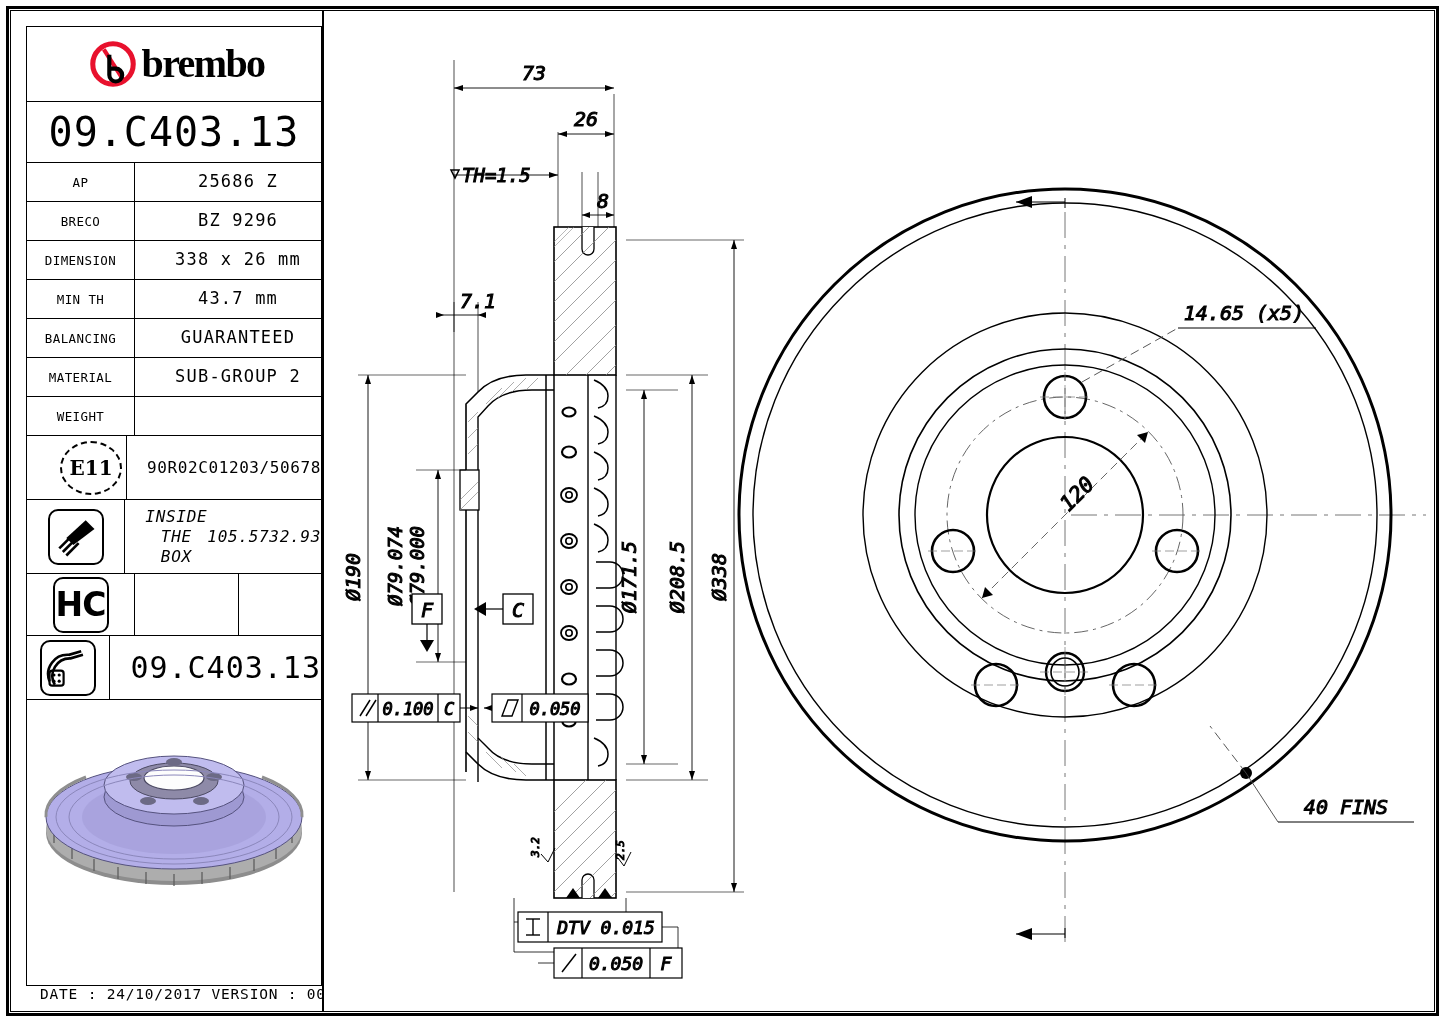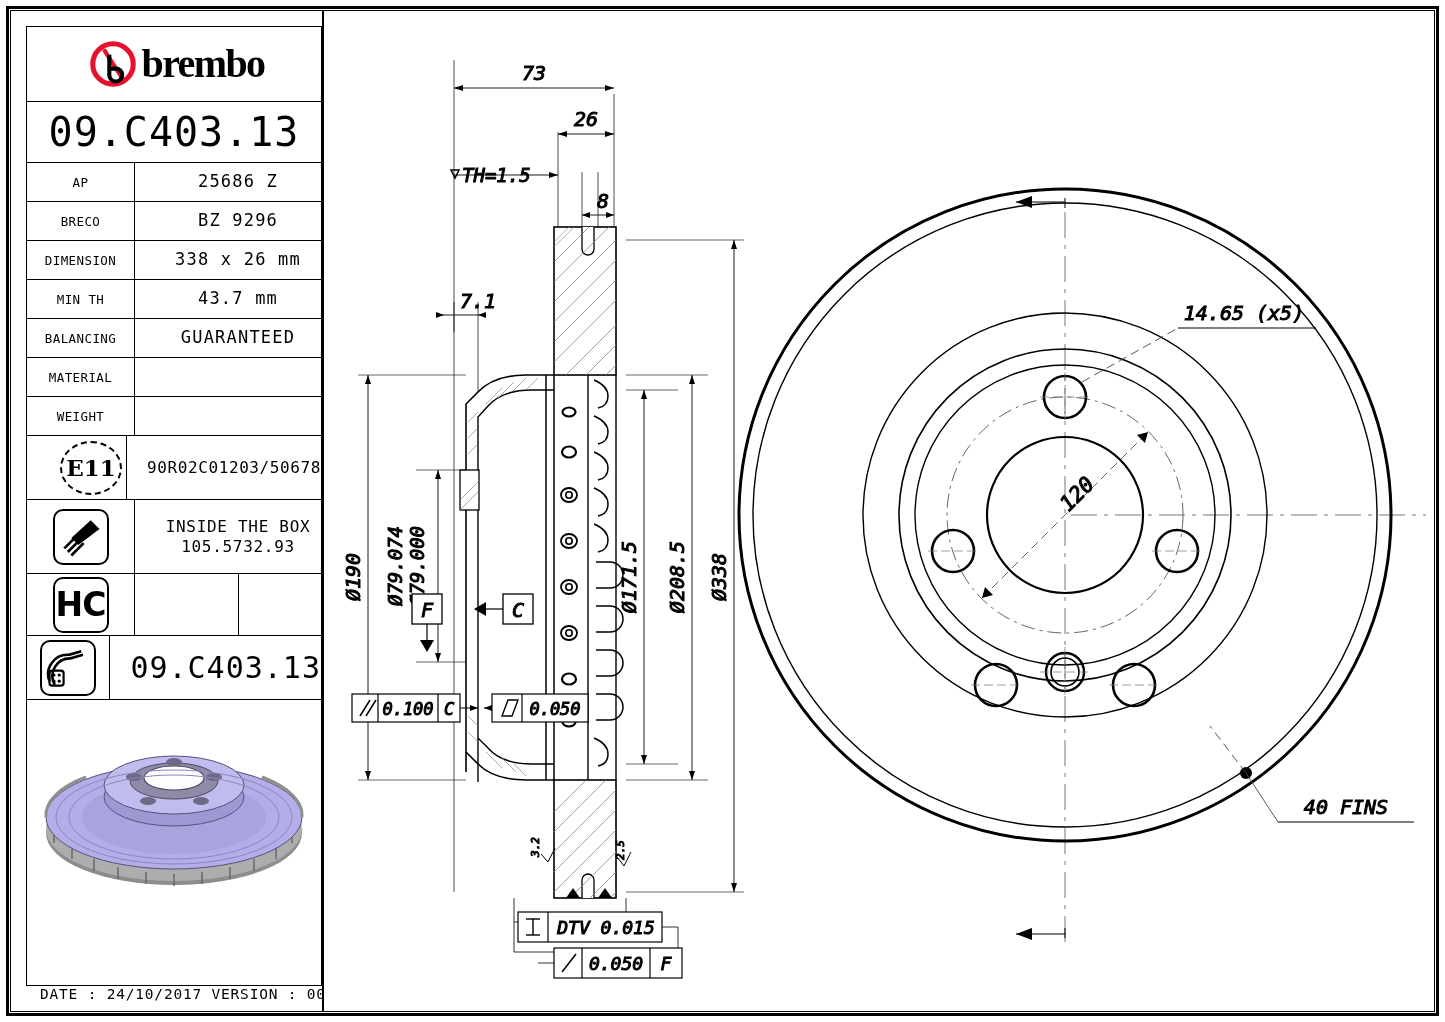--- a/index.html
+++ b/index.html
@@ -34,21 +34,21 @@
              font-weight:bold;font-size:40px;color:#000000;letter-spacing:-1.6px;line-height:1;}
 
   
   #pnrow{height:60px;border-bottom:1.5px solid #000;display:flex;align-items:center;justify-content:center;}
   #pnrow .pn{font-size:40px;letter-spacing:1px;font-weight:normal;}
 
   
   .icell{width:108px;box-sizing:border-box;border-right:1.5px solid #000;
          display:flex;align-items:center;justify-content:center;}
   .e11{width:58px;height:50px;display:flex;align-items:center;justify-content:center;
-       font-family:"DejaVu Serif","Liberation Serif",serif;font-weight:bold;font-size:23px;
+       font-family:"DejaVu Serif","Liberation Serif",serif;font-weight:bold;font-size:20px;
        border:2px dashed #000;border-radius:50%;letter-spacing:0px;margin-left:29px;}
   .iconbox{width:52px;height:52px;border:2.5px solid #000;border-radius:10px;
            display:flex;align-items:center;justify-content:center;overflow:hidden;}
   .hc{font-family:"DejaVu Sans","Liberation Sans",sans-serif;font-weight:bold;font-size:33px;letter-spacing:-1px;}
 
   
   .splitcell{flex:1;display:flex;}
   .splitcell > div{flex:1;}
   .splitcell > div:first-child{border-right:1.5px solid #000;}
 
@@ -106,20 +106,21 @@
     <div class="prow" style="height:39px">
       <div class="pcell-l">MIN TH</div>
       <div class="pcell-r">43.7 mm</div>
     </div>
     <div class="prow" style="height:39px">
       <div class="pcell-l">BALANCING</div>
       <div class="pcell-r">GUARANTEED</div>
     </div>
     <div class="prow" style="height:39px">
       <div class="pcell-l">MATERIAL</div>
+      <div class="pcell-r">SUB-GROUP 2</div>
     </div>
     <div class="prow" style="height:39px">
       <div class="pcell-l">WEIGHT</div>
     </div>
 
     <div class="prow" style="height:64px">
       <div class="icell">
         <div class="e11">E11</div>
       </div>
       <div class="pcell-r" style="flex-direction:row;font-size:16px;letter-spacing:.6px;">
@@ -134,21 +135,21 @@
           <svg viewBox="0 0 50 50" width="44" height="44">
             <polygon points="36,6 46,16 22,34 14,26" fill="#000"></polygon>
             <g stroke="#000" stroke-width="3">
               <line x1="6" y1="38" x2="20" y2="24"></line>
               <line x1="10" y1="42" x2="24" y2="28"></line>
               <line x1="14" y1="46" x2="28" y2="32"></line>
             </g>
           </svg>
         </div>
       </div>
-      <div class="pcell-r" style="flex-direction:column;font-size:16px;letter-spacing:.7px;">
+      <div class="pcell-r" style="flex-direction:row;font-size:16px;letter-spacing:.7px;font-style:italic;">
         <div>INSIDE THE BOX</div>
         <div>105.5732.93</div>
       </div>
     </div>
 
     <div class="prow" style="height:62px">
       <div class="icell">
         <div class="iconbox">
           <span class="hc">HC</span>
         </div>

